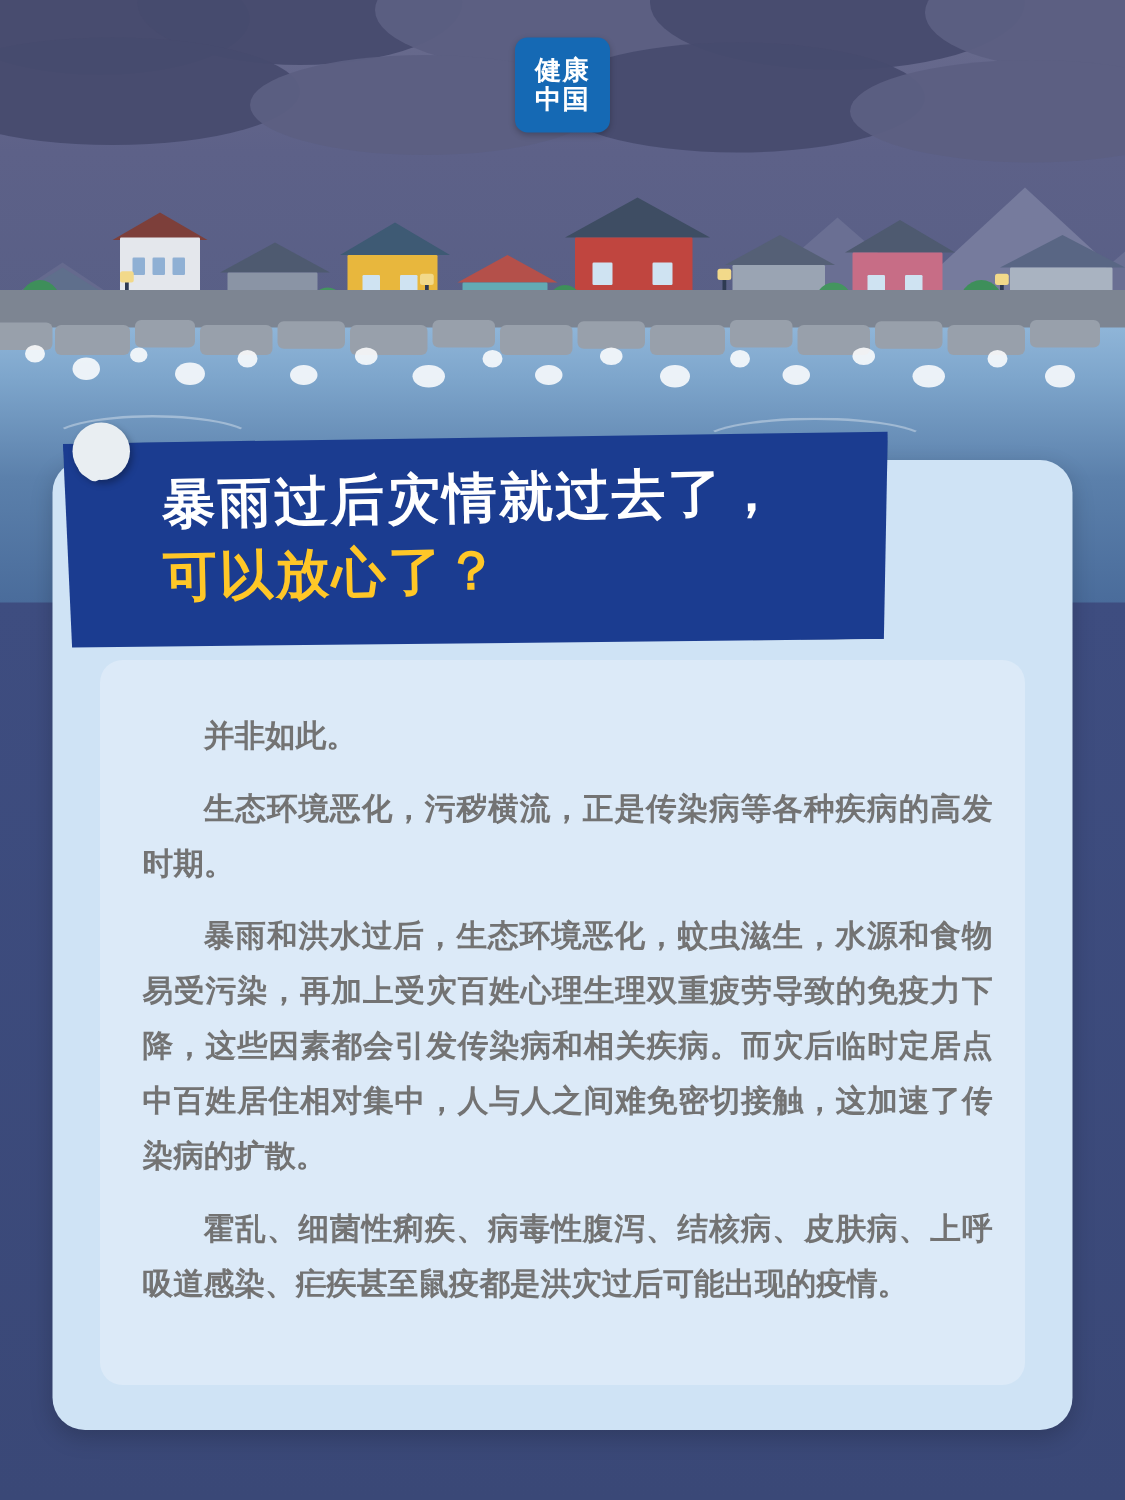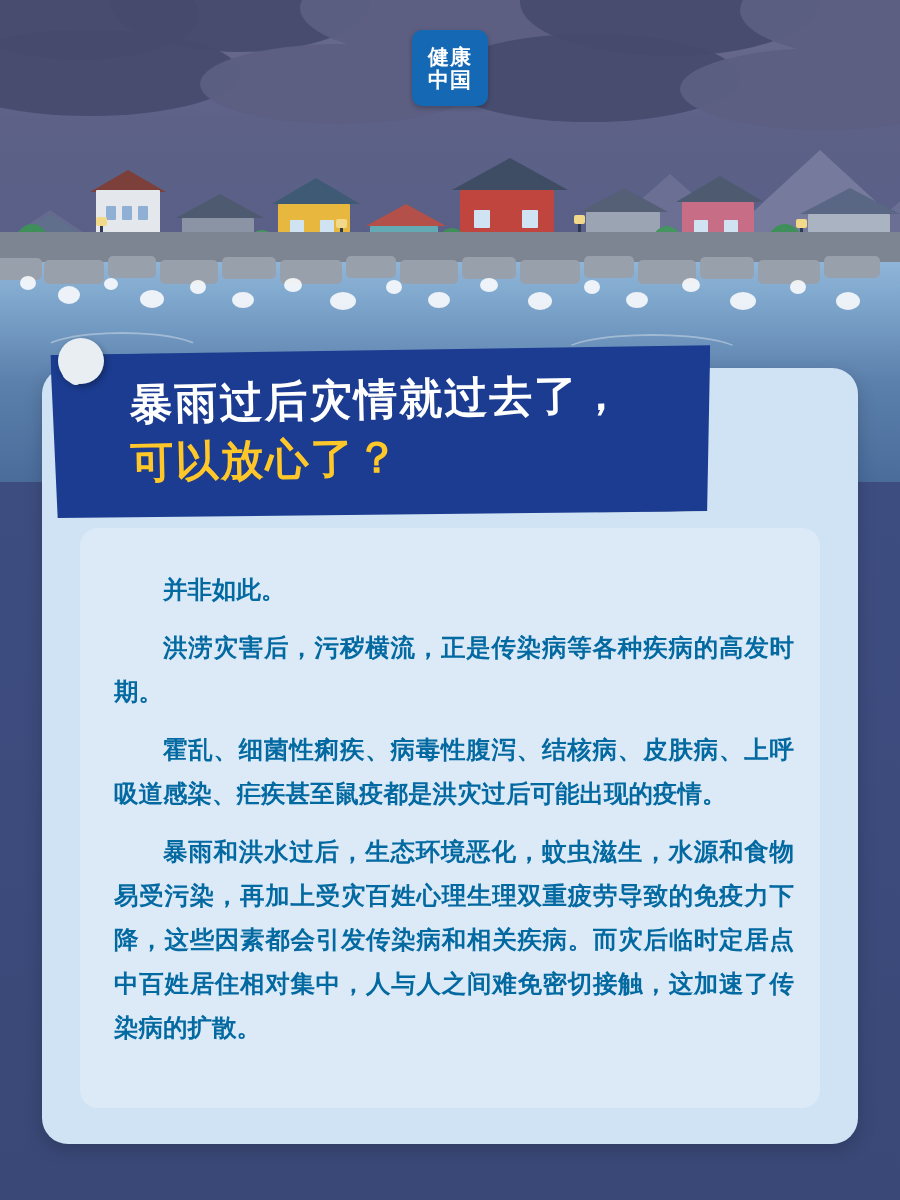--- a/index.html
+++ b/index.html
@@ -269,21 +269,21 @@
     transform: rotate(35deg);
   }
 
   
   .body-text {
     position: absolute;
     left: 72px; top: 200px;
     width: 680px;
   }
   .para {
-    color: #0369a1;
+    color: #737373;
     font-size: 24.5px;
     line-height: 44px;
     text-indent: 2em;
     margin: 0 0 14px 0;
     text-align: justify;
     font-family: "Liberation Serif", "DejaVu Serif", serif;
     font-weight: 600;
   }
 </style>
 </head>
@@ -473,23 +473,23 @@
       <div class="logo-cn-text">健康</div>
       <div class="logo-cn-text">中国</div>
     </div>
   </div>
 
   <div class="card">
     <div class="inner-panel"></div>
 
     <div class="body-text">
       <p class="para">并非如此。</p>
-      <p class="para">洪涝灾害后，污秽横流，正是传染病等各种疾病的高发时期。</p>
+      <p class="para">生态环境恶化，污秽横流，正是传染病等各种疾病的高发时期。</p>
+      <p class="para">暴雨和洪水过后，生态环境恶化，蚊虫滋生，水源和食物易受污染，再加上受灾百姓心理生理双重疲劳导致的免疫力下降，这些因素都会引发传染病和相关疾病。而灾后临时定居点中百姓居住相对集中，人与人之间难免密切接触，这加速了传染病的扩散。</p>
       <p class="para">霍乱、细菌性痢疾、病毒性腹泻、结核病、皮肤病、上呼吸道感染、疟疾甚至鼠疫都是洪灾过后可能出现的疫情。</p>
-      <p class="para">暴雨和洪水过后，生态环境恶化，蚊虫滋生，水源和食物易受污染，再加上受灾百姓心理生理双重疲劳导致的免疫力下降，这些因素都会引发传染病和相关疾病。而灾后临时定居点中百姓居住相对集中，人与人之间难免密切接触，这加速了传染病的扩散。</p>
     </div>
   </div>
 
   <div class="banner">
     <div class="banner-inner">
       <div class="title-line">暴雨过后灾情就过去了，</div>
       <div class="title-line accent">可以放心了？</div>
     </div>
   </div>
   <div class="pin"></div>

